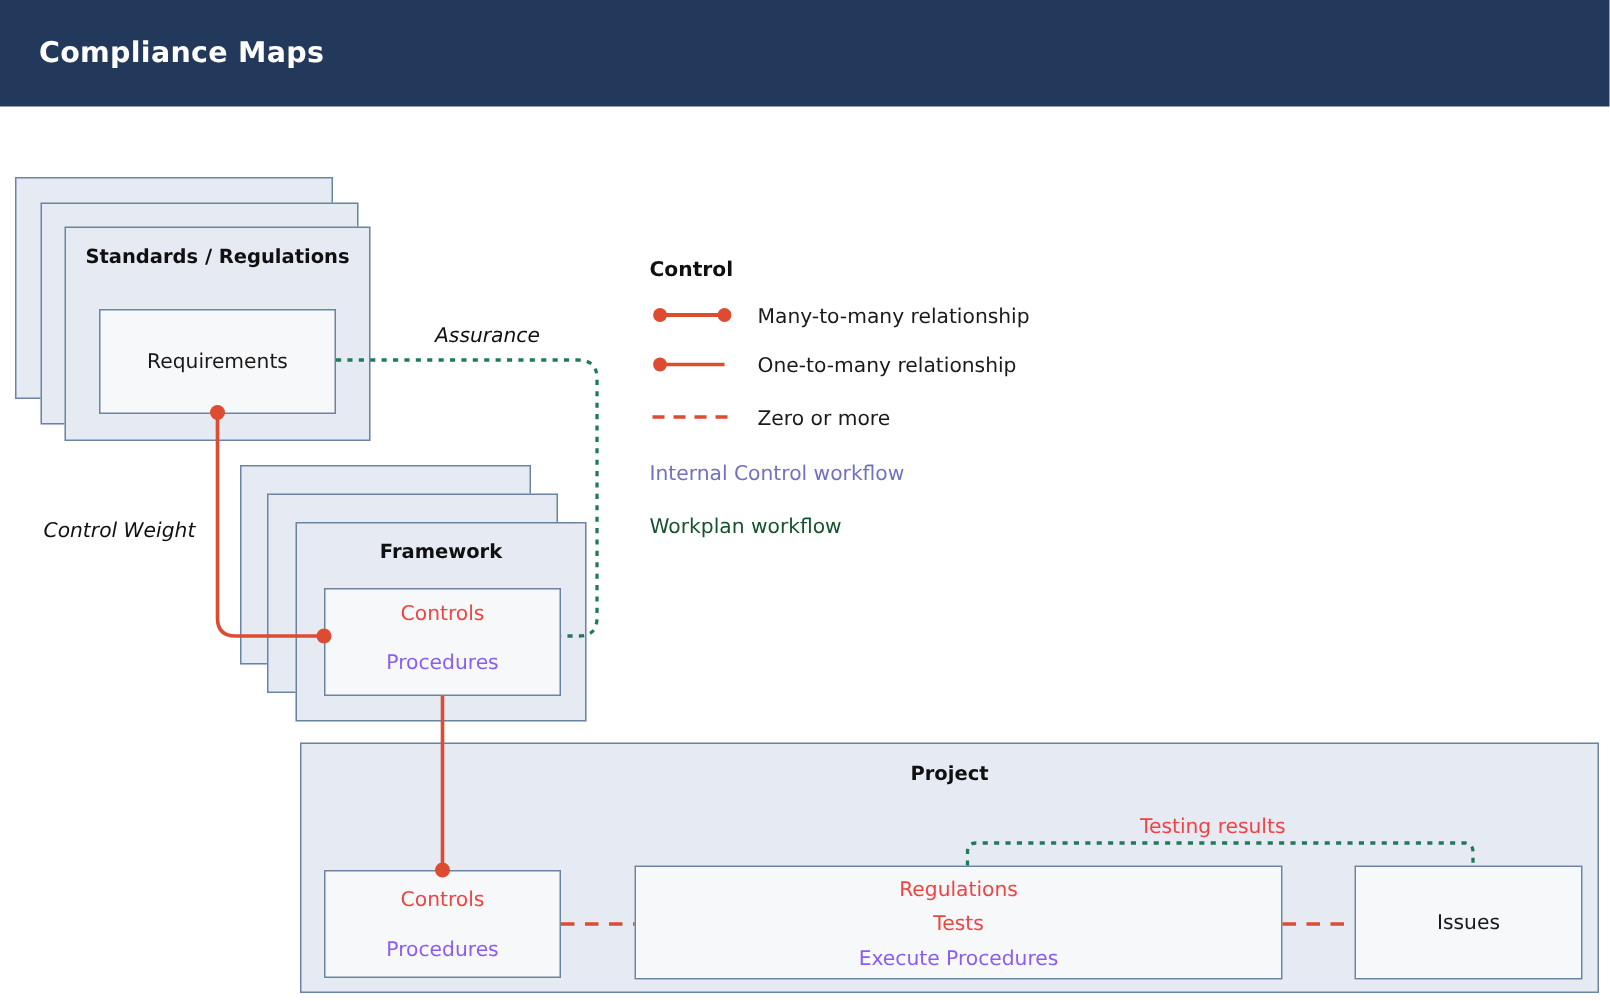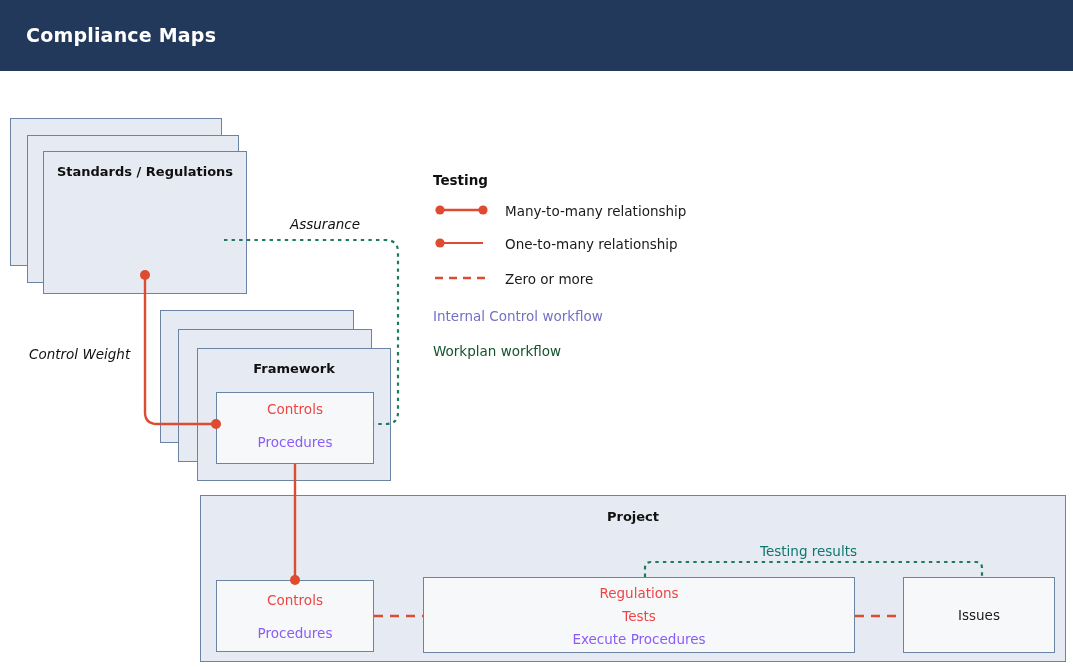--- a/index.html
+++ b/index.html
@@ -50,21 +50,21 @@
   .t-green{color:#8b5cf6;}
   .t-black{color:#1a1a1a;}
 
   .edge-label{
     position:absolute;
     font-style:italic;font-size:13.5px;color:#101010;
     white-space:nowrap;
   }
   .plain-label{
     position:absolute;
-    font-size:13.5px;color:#0f766e;white-space:nowrap;
+    font-size:13.5px;color:#ef4444;white-space:nowrap;
   }
 
   
   .legend-title{
     position:absolute;left:433px;top:172px;
     font-size:13.5px;font-weight:bold;color:#101010;
   }
   .legend-text{
     position:absolute;font-size:13.5px;color:#1a1a1a;white-space:nowrap;
   }
@@ -81,20 +81,23 @@
 
   <div class="header">
     <div class="header-title">Compliance Maps</div>
   </div>
 
   <div class="gbox" style="left:10px;top:118px;width:212px;height:148px;"></div>
   <div class="gbox" style="left:27px;top:135px;width:212px;height:148px;"></div>
 
   <div class="gbox" style="left:43px;top:151px;width:204px;height:143px;">
     <div class="group-title" style="top:12px;">Standards / Regulations</div>
+  </div>
+  <div class="innerbox" style="left:66px;top:206px;width:158px;height:70px;">
+    <div class="ctext t-black" style="top:26px;">Requirements</div>
   </div>
 
   <div class="gbox" style="left:160px;top:310px;width:194px;height:133px;"></div>
   <div class="gbox" style="left:178px;top:329px;width:194px;height:133px;"></div>
 
   <div class="gbox" style="left:197px;top:348px;width:194px;height:133px;">
     <div class="group-title" style="top:12px;">Framework</div>
   </div>
   <div class="innerbox" style="left:216px;top:392px;width:158px;height:72px;">
     <div class="ctext t-purple" style="top:8px;">Controls</div>
@@ -118,21 +121,21 @@
 
   <div class="innerbox" style="left:903px;top:577px;width:152px;height:76px;">
     <div class="ctext t-black" style="top:29px;">Issues</div>
   </div>
 
   <div class="plain-label" style="left:760px;top:543px;">Testing results</div>
 
   <div class="edge-label" style="left:290px;top:216px;">Assurance</div>
   <div class="edge-label" style="left:29px;top:346px;">Control Weight</div>
 
-  <div class="legend-title">Testing</div>
+  <div class="legend-title">Control</div>
 
   <div class="legend-text" style="left:505px;top:203px;">Many-to-many relationship</div>
   <div class="legend-text" style="left:505px;top:236px;">One-to-many relationship</div>
   <div class="legend-text" style="left:505px;top:271px;">Zero or more</div>
 
   <div class="legend-wf" style="left:433px;top:308px;color:#7171c4;">Internal Control workflow</div>
   <div class="legend-wf" style="left:433px;top:343px;color:#14532d;">Workplan workflow</div>
 
   <svg id="wires" viewBox="0 0 1073 667">
 

